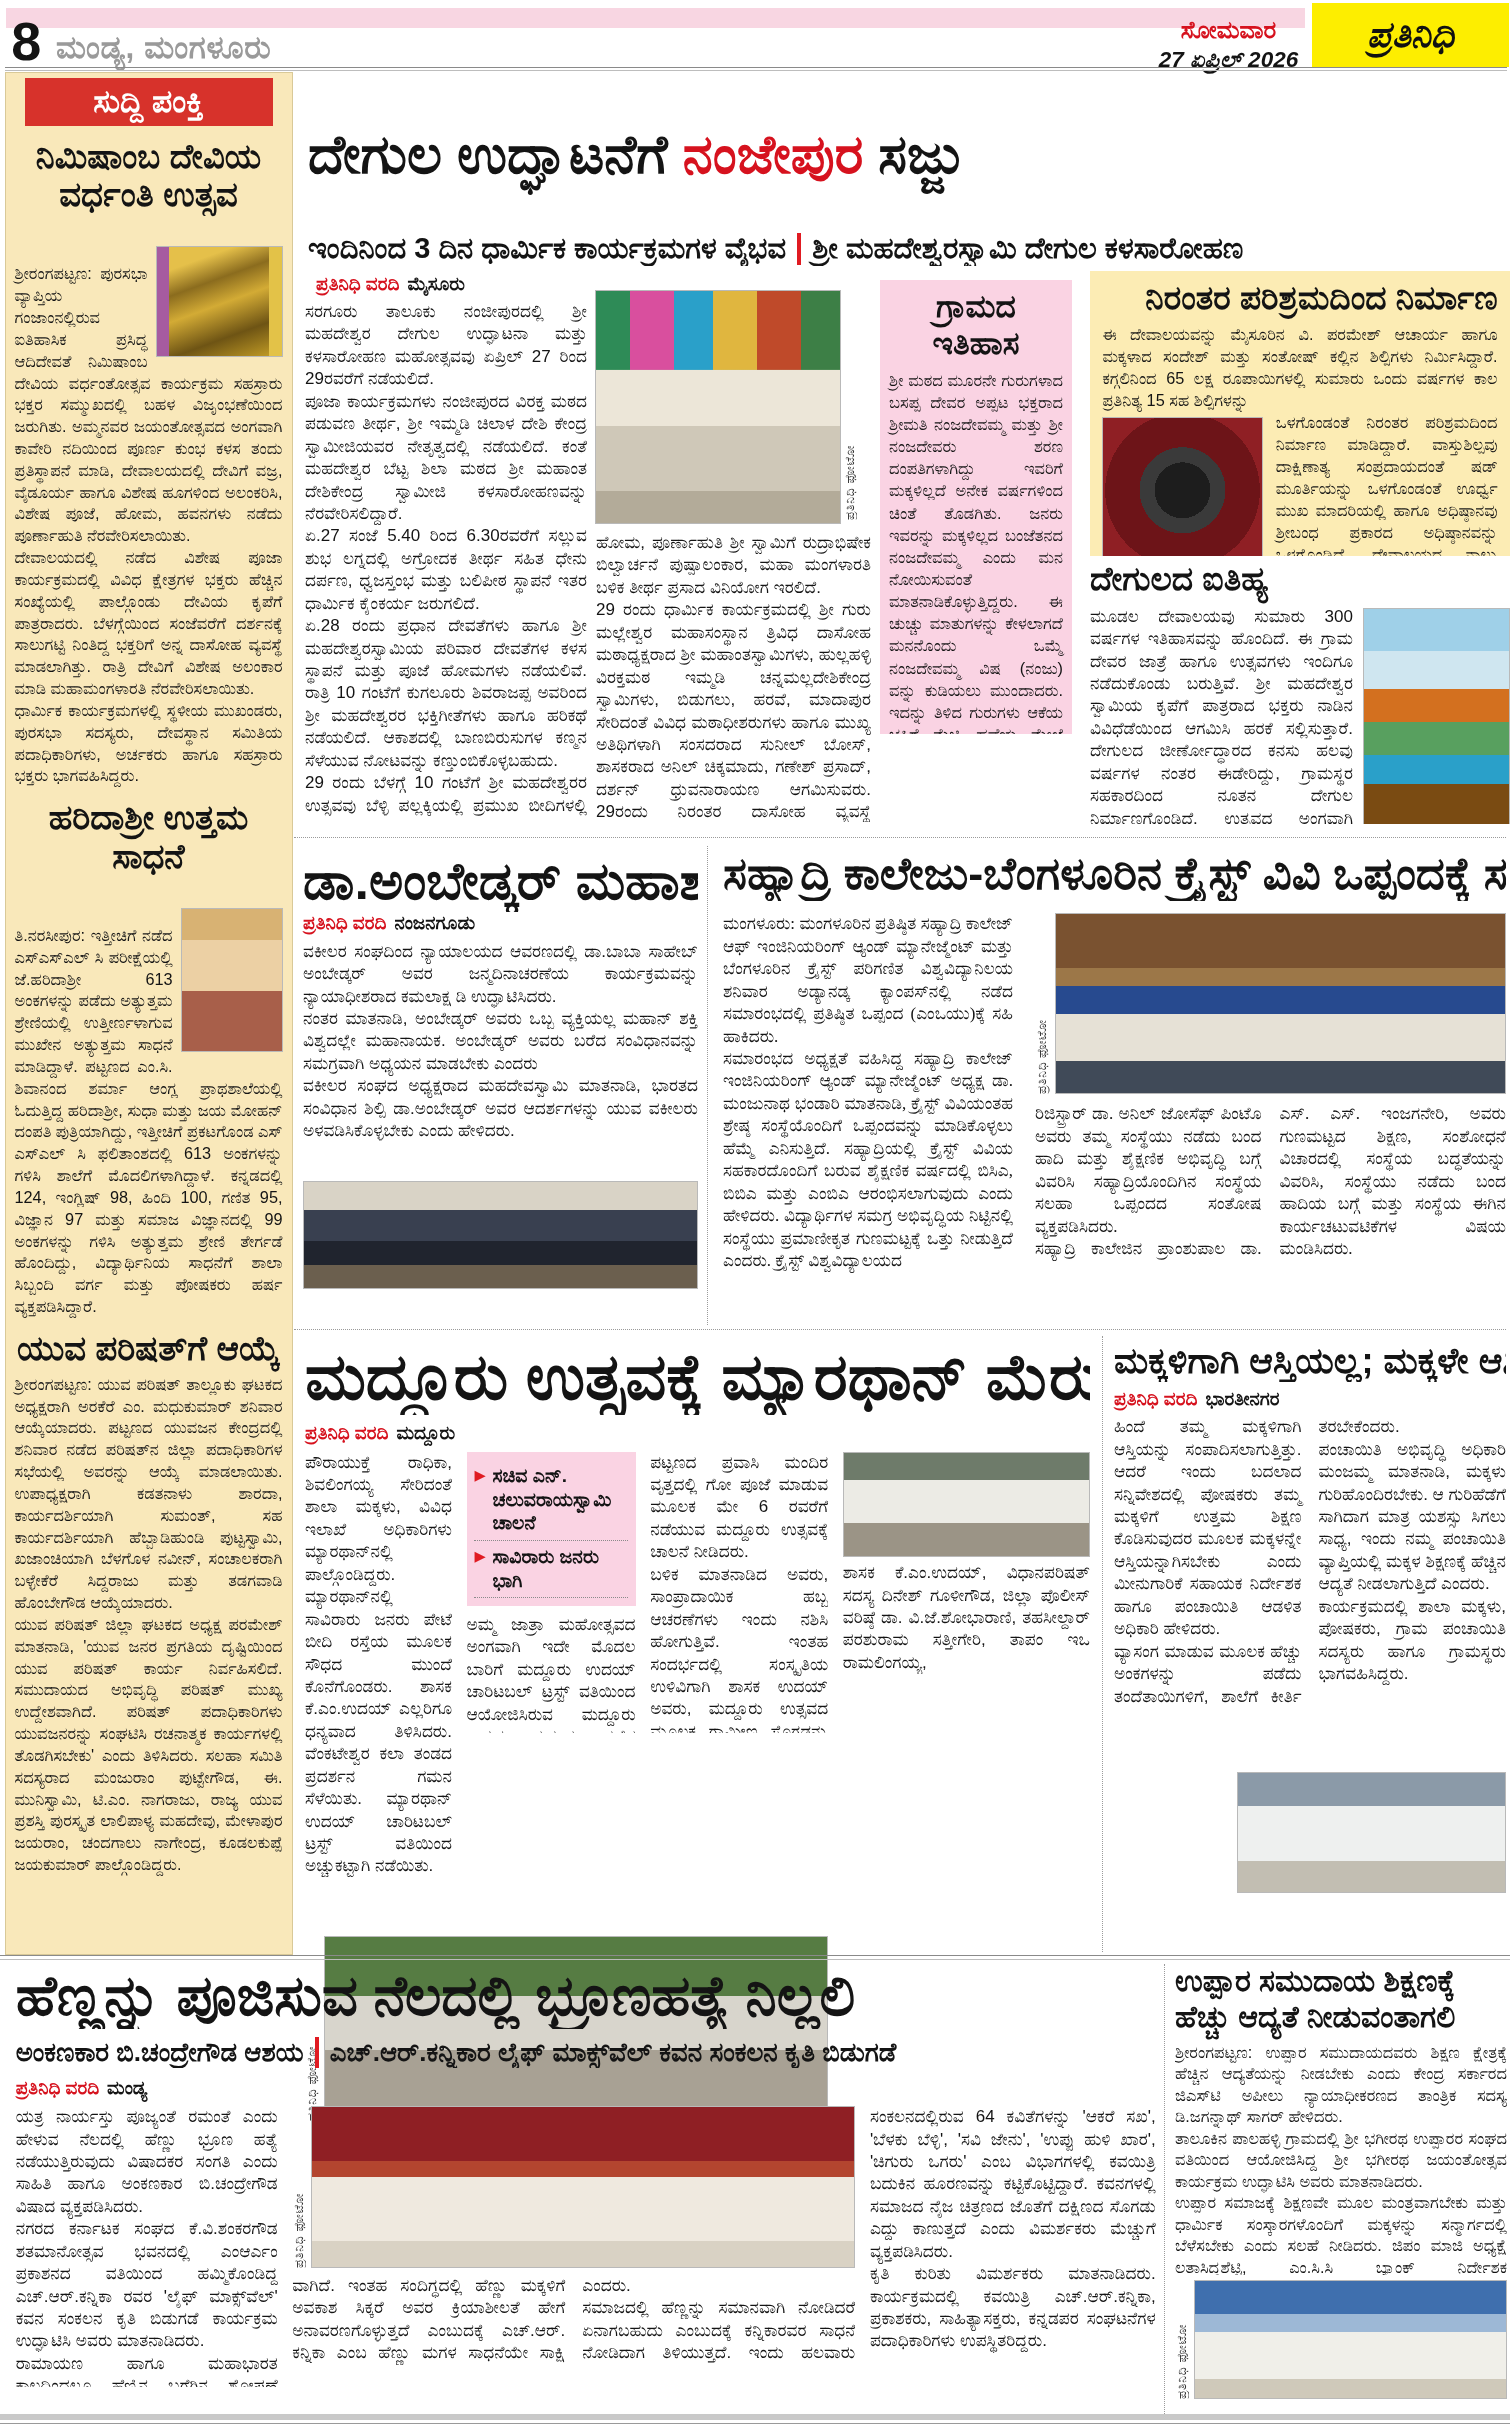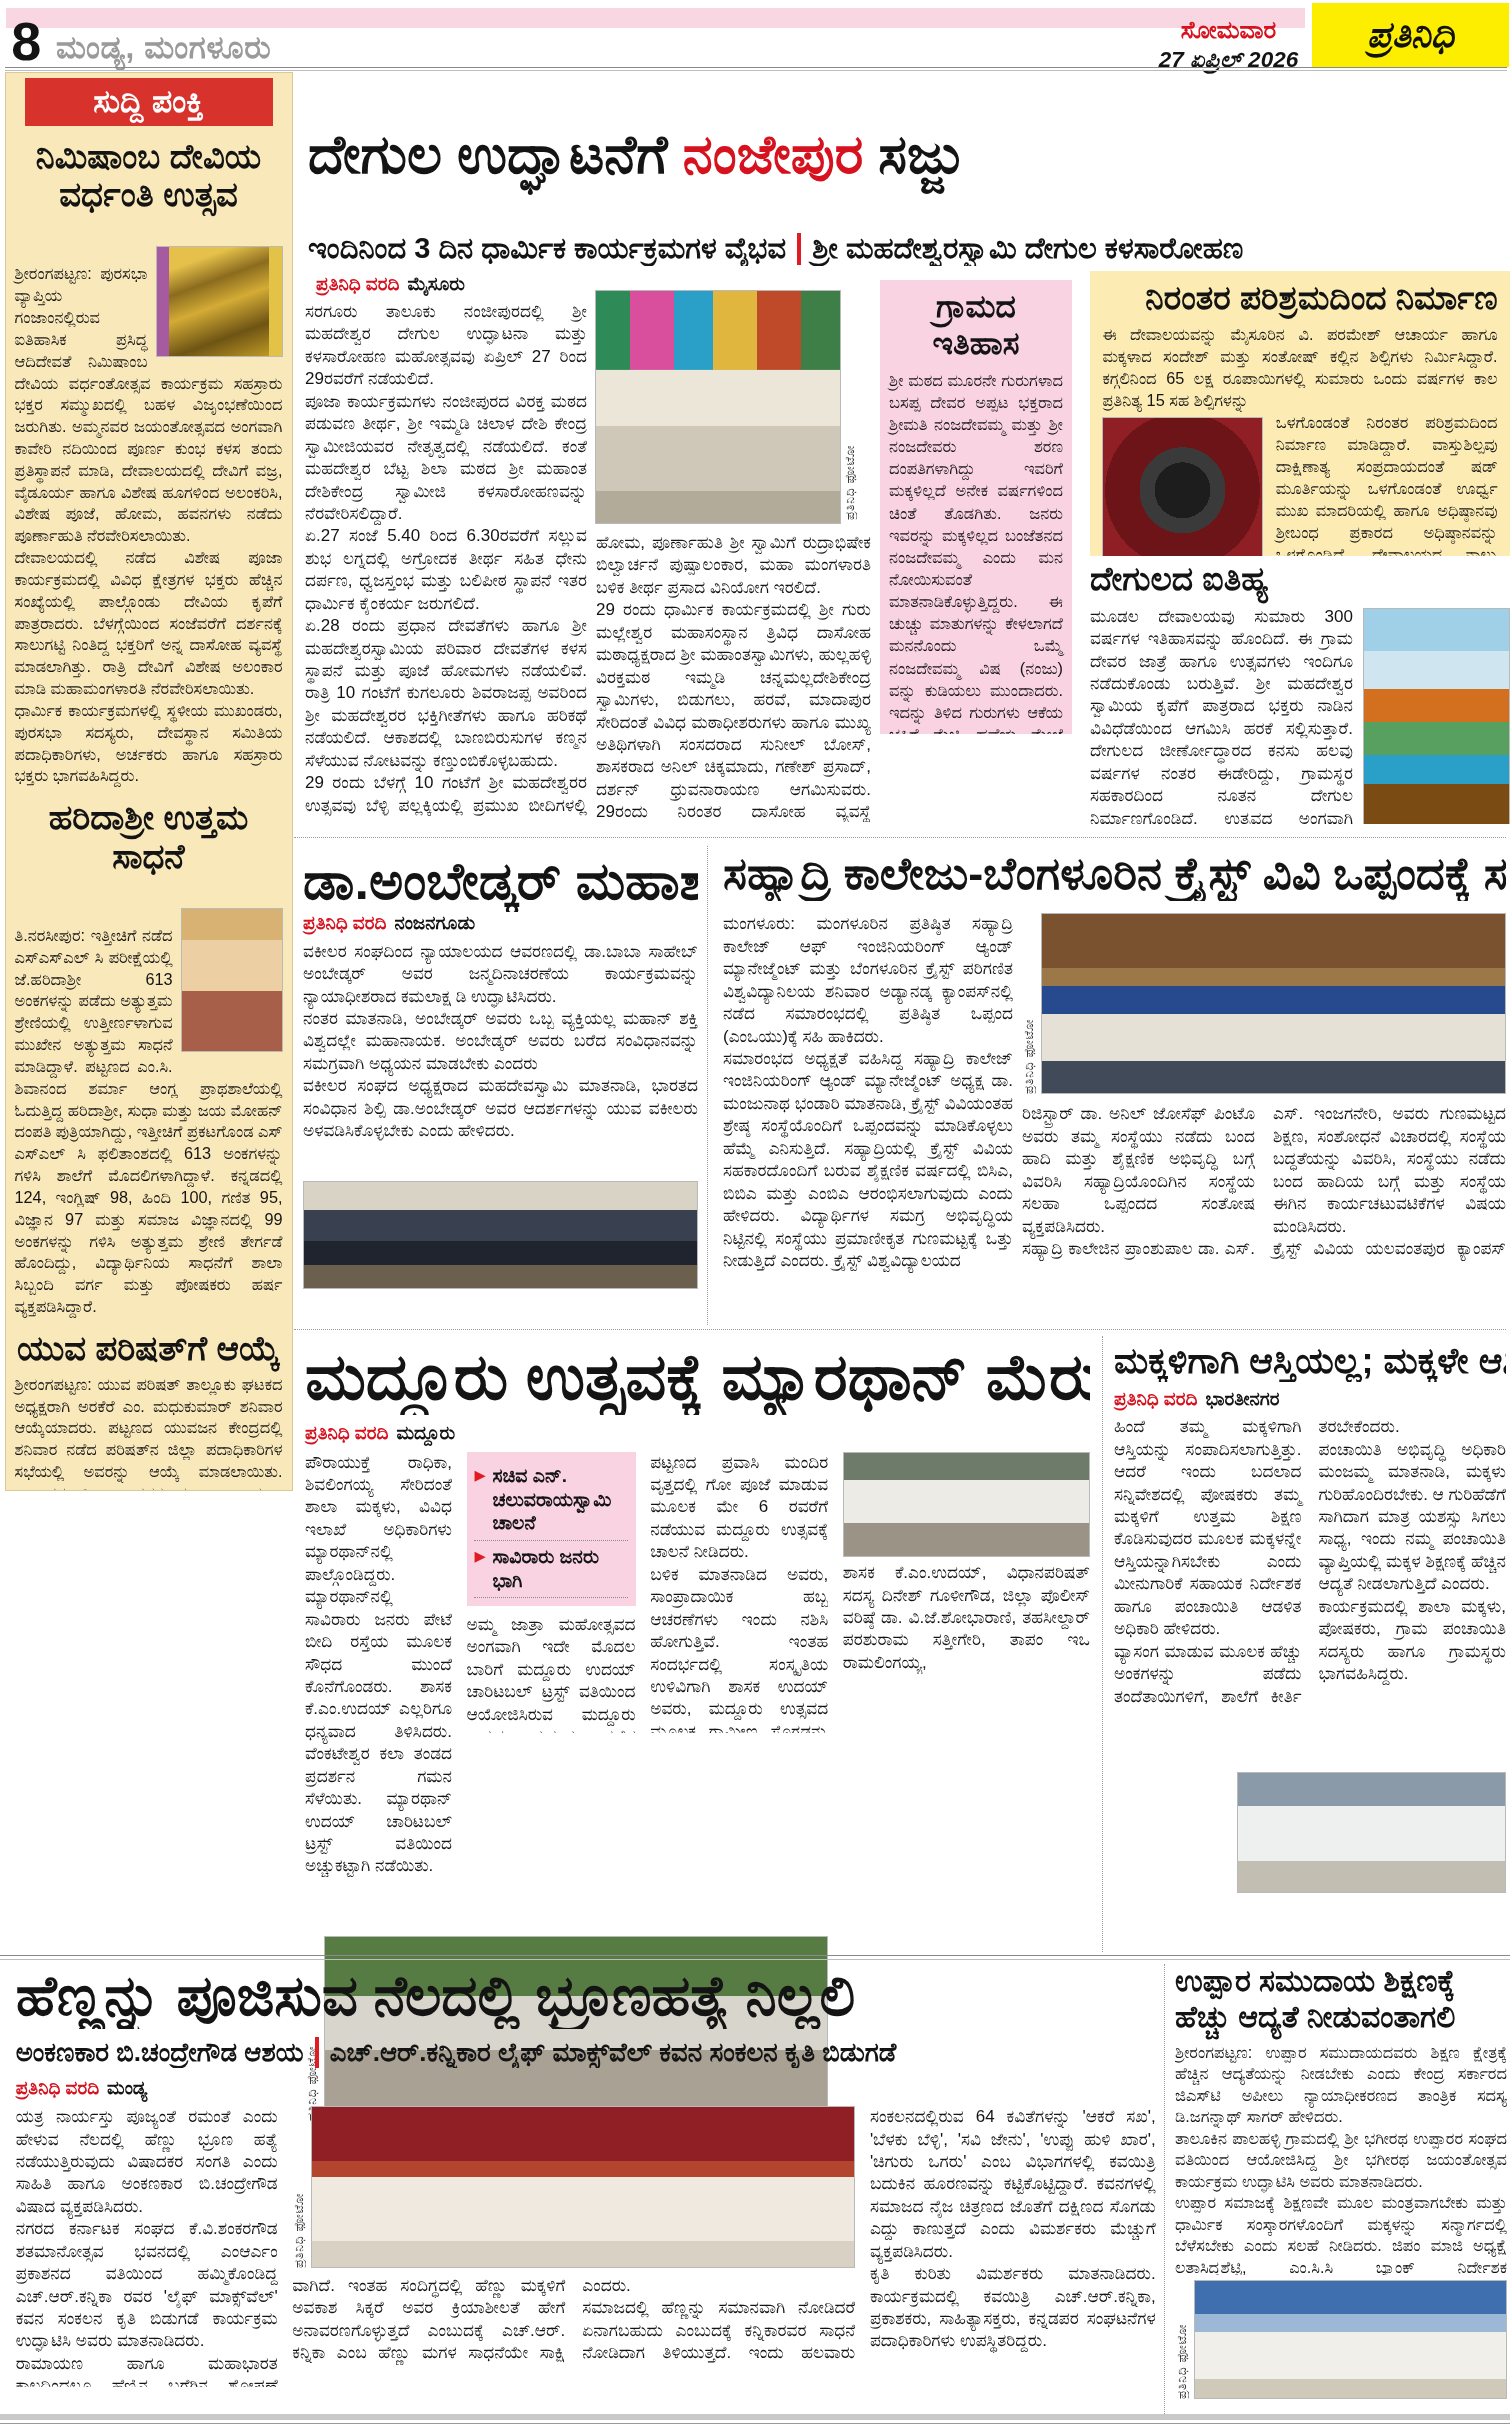--- a/index.html
+++ b/index.html
@@ -18,21 +18,21 @@
   .pgnum{left:11.2px;top:13.5px;font-size:54px;font-weight:800;line-height:54px;}
   .edition{left:56px;top:29px;font-size:31.5px;font-weight:bold;color:#9a9a9a;letter-spacing:0.6px;}
   .site{left:461px;top:25px;width:562px;text-align:center;font-size:36px;font-weight:bold;color:#d2d2d2;}
   .cursor{color:#f2a71b;font-size:31.5px;margin-right:6.7px;font-weight:normal;}
   .daydate{left:1150px;top:15.7px;width:157px;text-align:center;}
   .day{color:#d6121e;font-size:24px;font-weight:bold;}
   .date{font-size:22.5px;font-weight:bold;font-style:italic;margin-top:3.4px;}
   .logo{left:1312px;top:3.4px;width:197px;height:64px;background:#fdee00;display:flex;align-items:center;justify-content:center;font-size:36px;font-weight:900;font-style:italic;color:#111;}
   .hdr-rule{left:4.5px;top:67px;width:1502px;height:2.2px;border-top:1.1px solid #8a8a8a;border-bottom:0.6px solid #bdbdbd;}
   
-  .newscol{left:4.5px;top:72px;width:288px;height:1419px;background:#f9e8ba;border:0.6px solid #d9c globale;}
+  .newscol{left:4.5px;top:72px;width:288px;height:1883px;background:#f9e8ba;border:0.6px solid #d9c globale;}
   .newscol{border:0.6px solid #d9c998;box-sizing:border-box;overflow:hidden;}
   .banner{margin:4.5px 19px 0 19px;background:#d7322b;color:#fff;text-align:center;font-size:31.5px;font-weight:800;padding:5.6px 0;}
   .n-title{font-size:34px;font-weight:800;text-align:center;line-height:1.12;margin:11.2px 5.6px 6.7px;}
   .n-body{margin:0 9px 5.6px;font-size:16.3px;line-height:1.34;text-align:justify;white-space:pre-line;}
   .ph-deity{float:right;width:127px;height:111px;margin:4.5px 0 4.5px 7.9px;background:linear-gradient(90deg,#a65ba0 0 10%,transparent 10% 90%,#e3c248 90%),linear-gradient(160deg,#e5c04a 0 18%,#8b6c1e 35%,#d3ab35 52%,#6e5414 75%,#c9a227 100%);}
   .ph-girl{float:right;width:102px;height:144px;margin:4.5px 0 4.5px 7.9px;background:linear-gradient(180deg,#d8b273 0 22%,#ecd0a4 22% 58%,#a85f4a 58% 100%);}
   
   .m-head{left:308px;top:82px;width:1197px;height:145px;font-size:54px;font-weight:900;white-space:nowrap;overflow:hidden;line-height:145px;}
   .m-head .red{color:#d6121e;}
   .m-sub{left:308px;top:232px;width:1197px;display:flex;align-items:center;gap:11.2px;font-size:29px;font-weight:bold;white-space:nowrap;overflow:hidden;}
@@ -52,21 +52,21 @@
   .legend{left:1090px;top:560px;width:420px;height:264px;overflow:hidden;}
   .lg-title{font-size:33px;font-weight:800;margin:0 0 6.7px;}
   .lg-photo{float:right;width:147px;height:238px;margin:2.2px 0 3.4px 10px;background:linear-gradient(180deg,#9fd0e8 0 18%,#cfe6f0 18% 34%,#d3701f 34% 48%,#58a05f 48% 62%,#2aa0c9 62% 74%,#7a4b12 74% 100%);}
   
   .ambedkar{left:303px;top:851px;width:395px;}
   .am-head{font-size:52px;font-weight:900;white-space:nowrap;overflow:hidden;}
   .am-body{height:232px;margin-top:6.7px;}
   .am-photo{width:395px;height:108px;margin-top:7.9px;background:linear-gradient(180deg,#d9d3c6 0 26%,#394050 26% 56%,#20242e 56% 78%,#6b5f4e 78% 100%);}
   .sahyadri{left:723px;top:848px;width:783px;}
   .sa-head{font-size:45px;font-weight:900;white-space:nowrap;overflow:hidden;}
-  .sa-flex{display:flex;gap:9px;margin-top:12.4px;}
+  .sa-flex{display:flex;gap:22px;margin-top:12.4px;font-family:Liberation Serif, serif;}
   .sa-col1{width:290px;height:360px;flex:0 0 auto;}
   .sa-right{flex:1;display:flex;flex-direction:column;}
   .sa-ph-row{display:flex;gap:4.5px;}
   .sa-photo{flex:1;height:181px;background:linear-gradient(180deg,#7a5230 0 30%,#9c7748 30% 40%,#274a8f 40% 56%,#e6e1d6 56% 82%,#404a58 82% 100%);}
   .sa-cols{column-count:2;column-gap:18px;height:164px;margin-top:9px;}
   
   .maddur{left:305px;top:1340px;width:785px;}
   .md-head{font-size:64px;font-weight:900;white-space:nowrap;overflow:hidden;}
   .md-grid{display:grid;grid-template-columns:147px 169px 178px 1fr;grid-template-rows:281px 185px;column-gap:14.6px;row-gap:9px;margin-top:7.9px;}
   .pinkbox2{background:#fad3e3;padding:7.9px 7.9px;box-sizing:border-box;margin-bottom:7.9px;}

